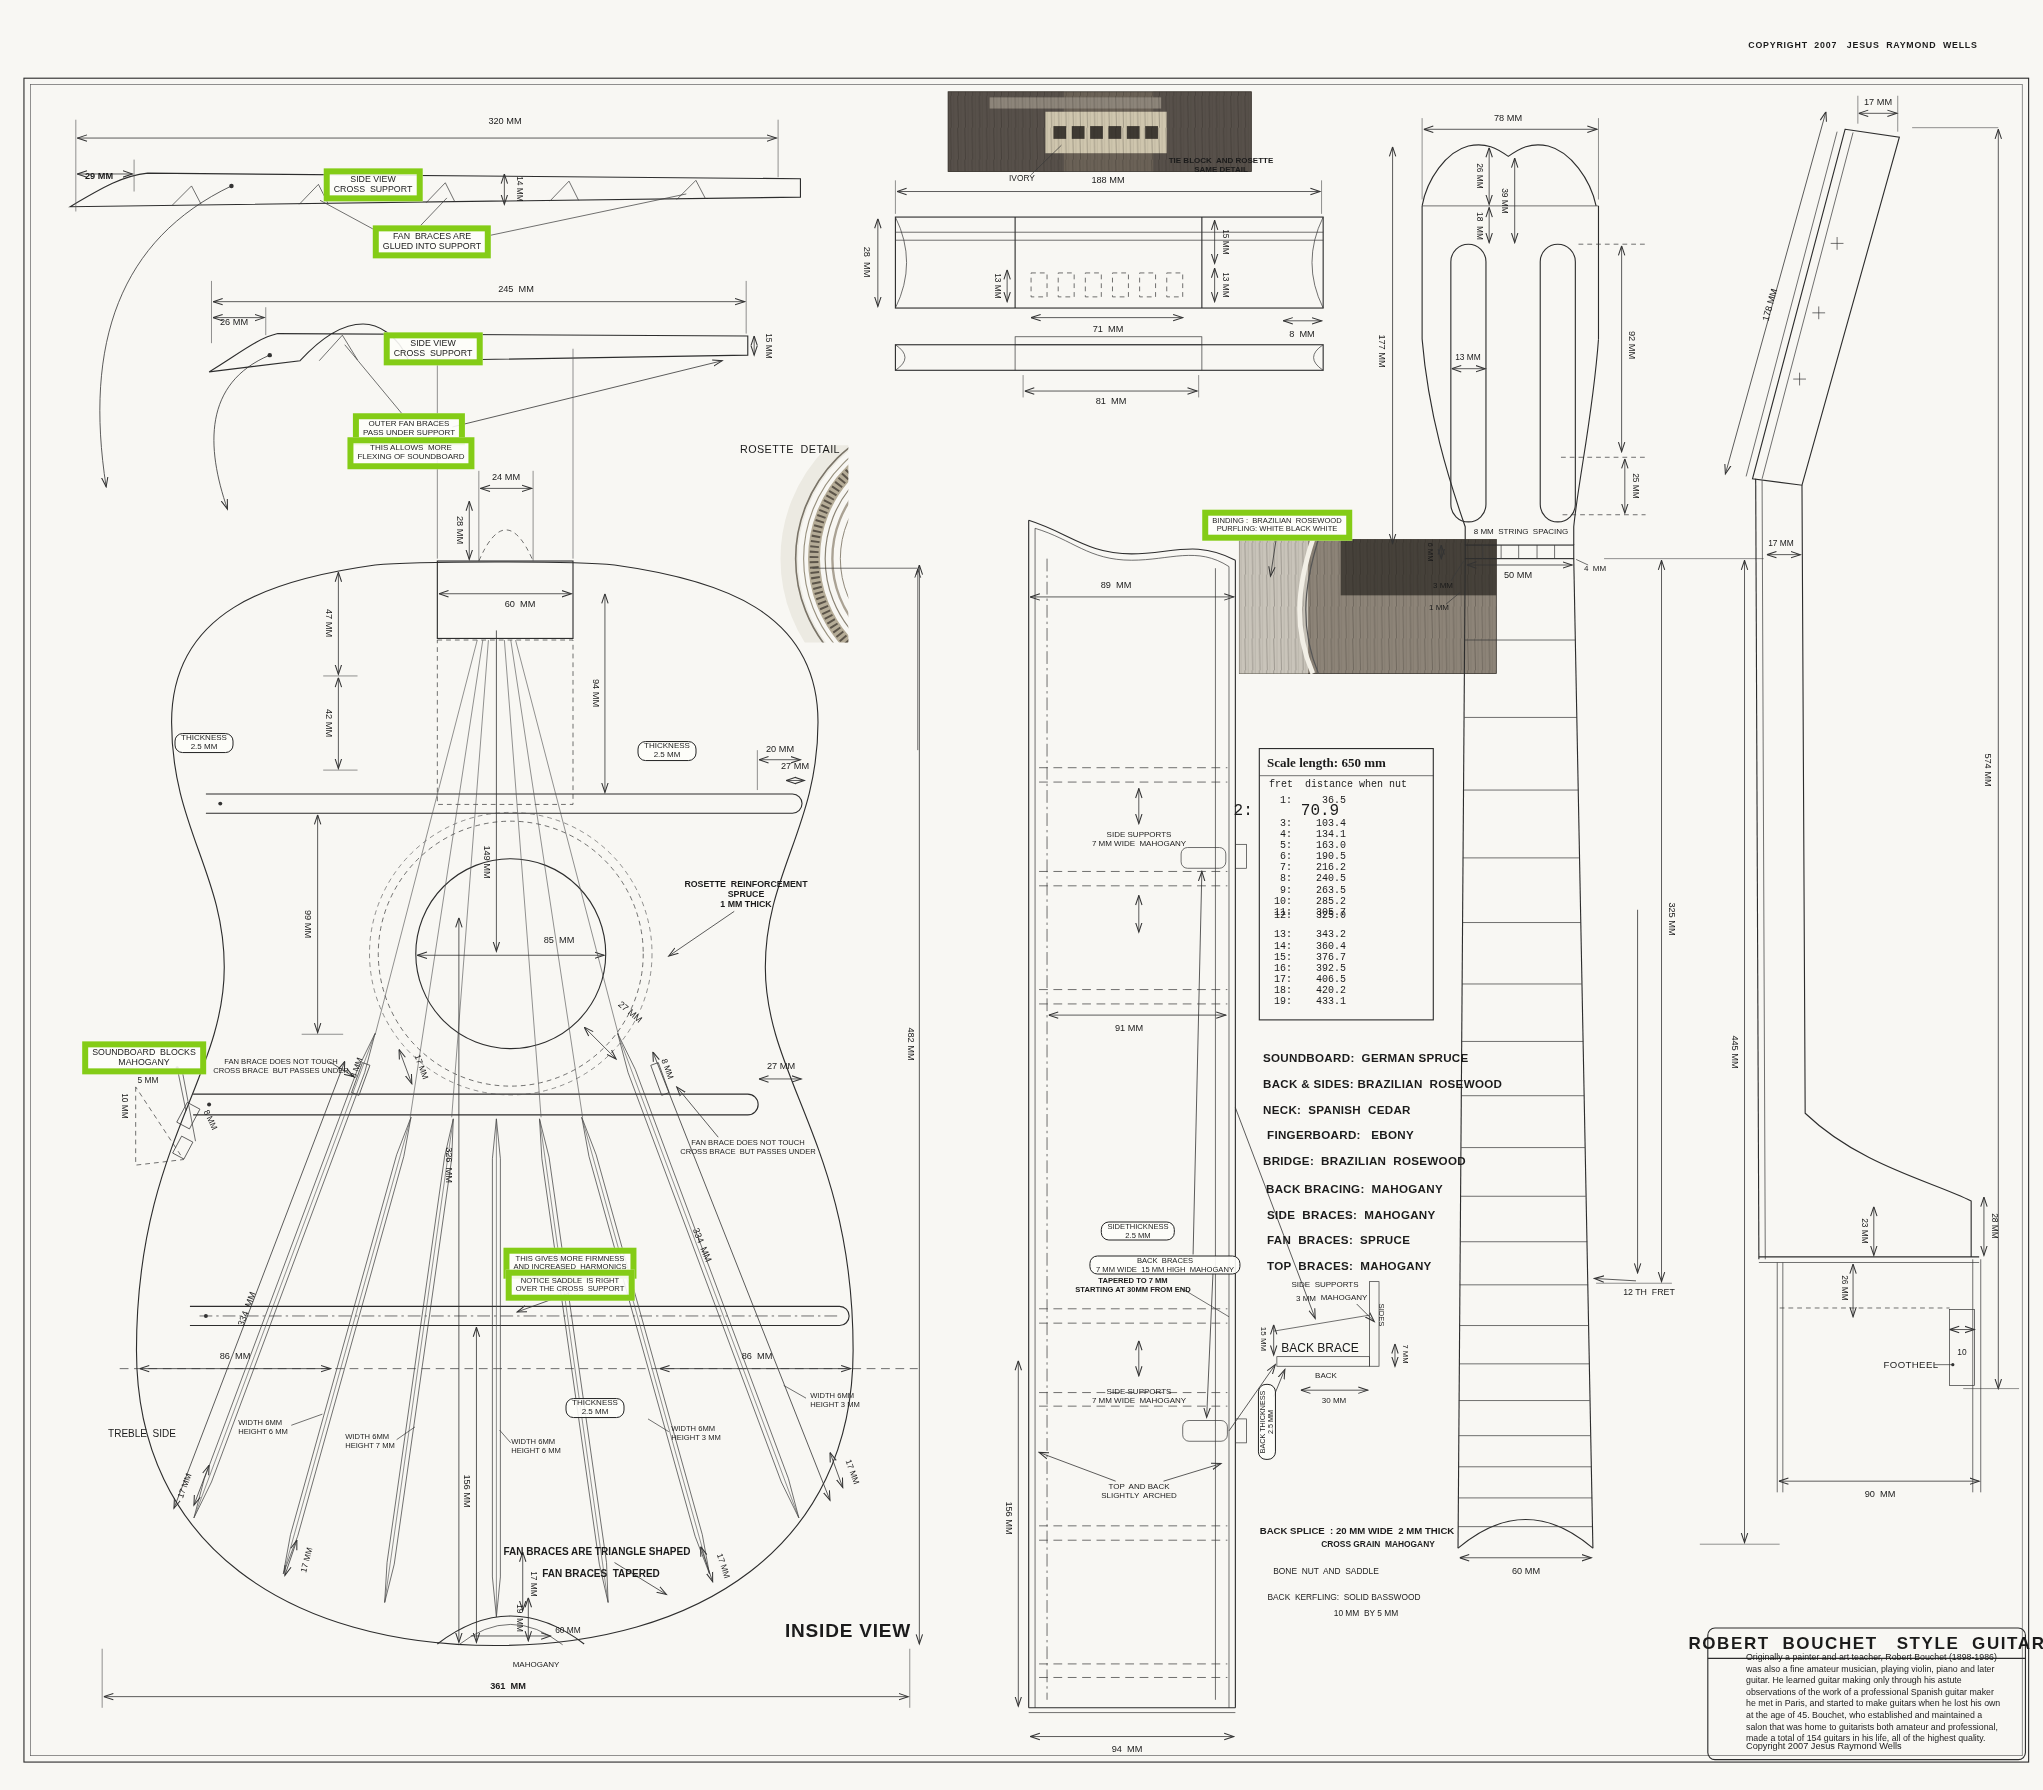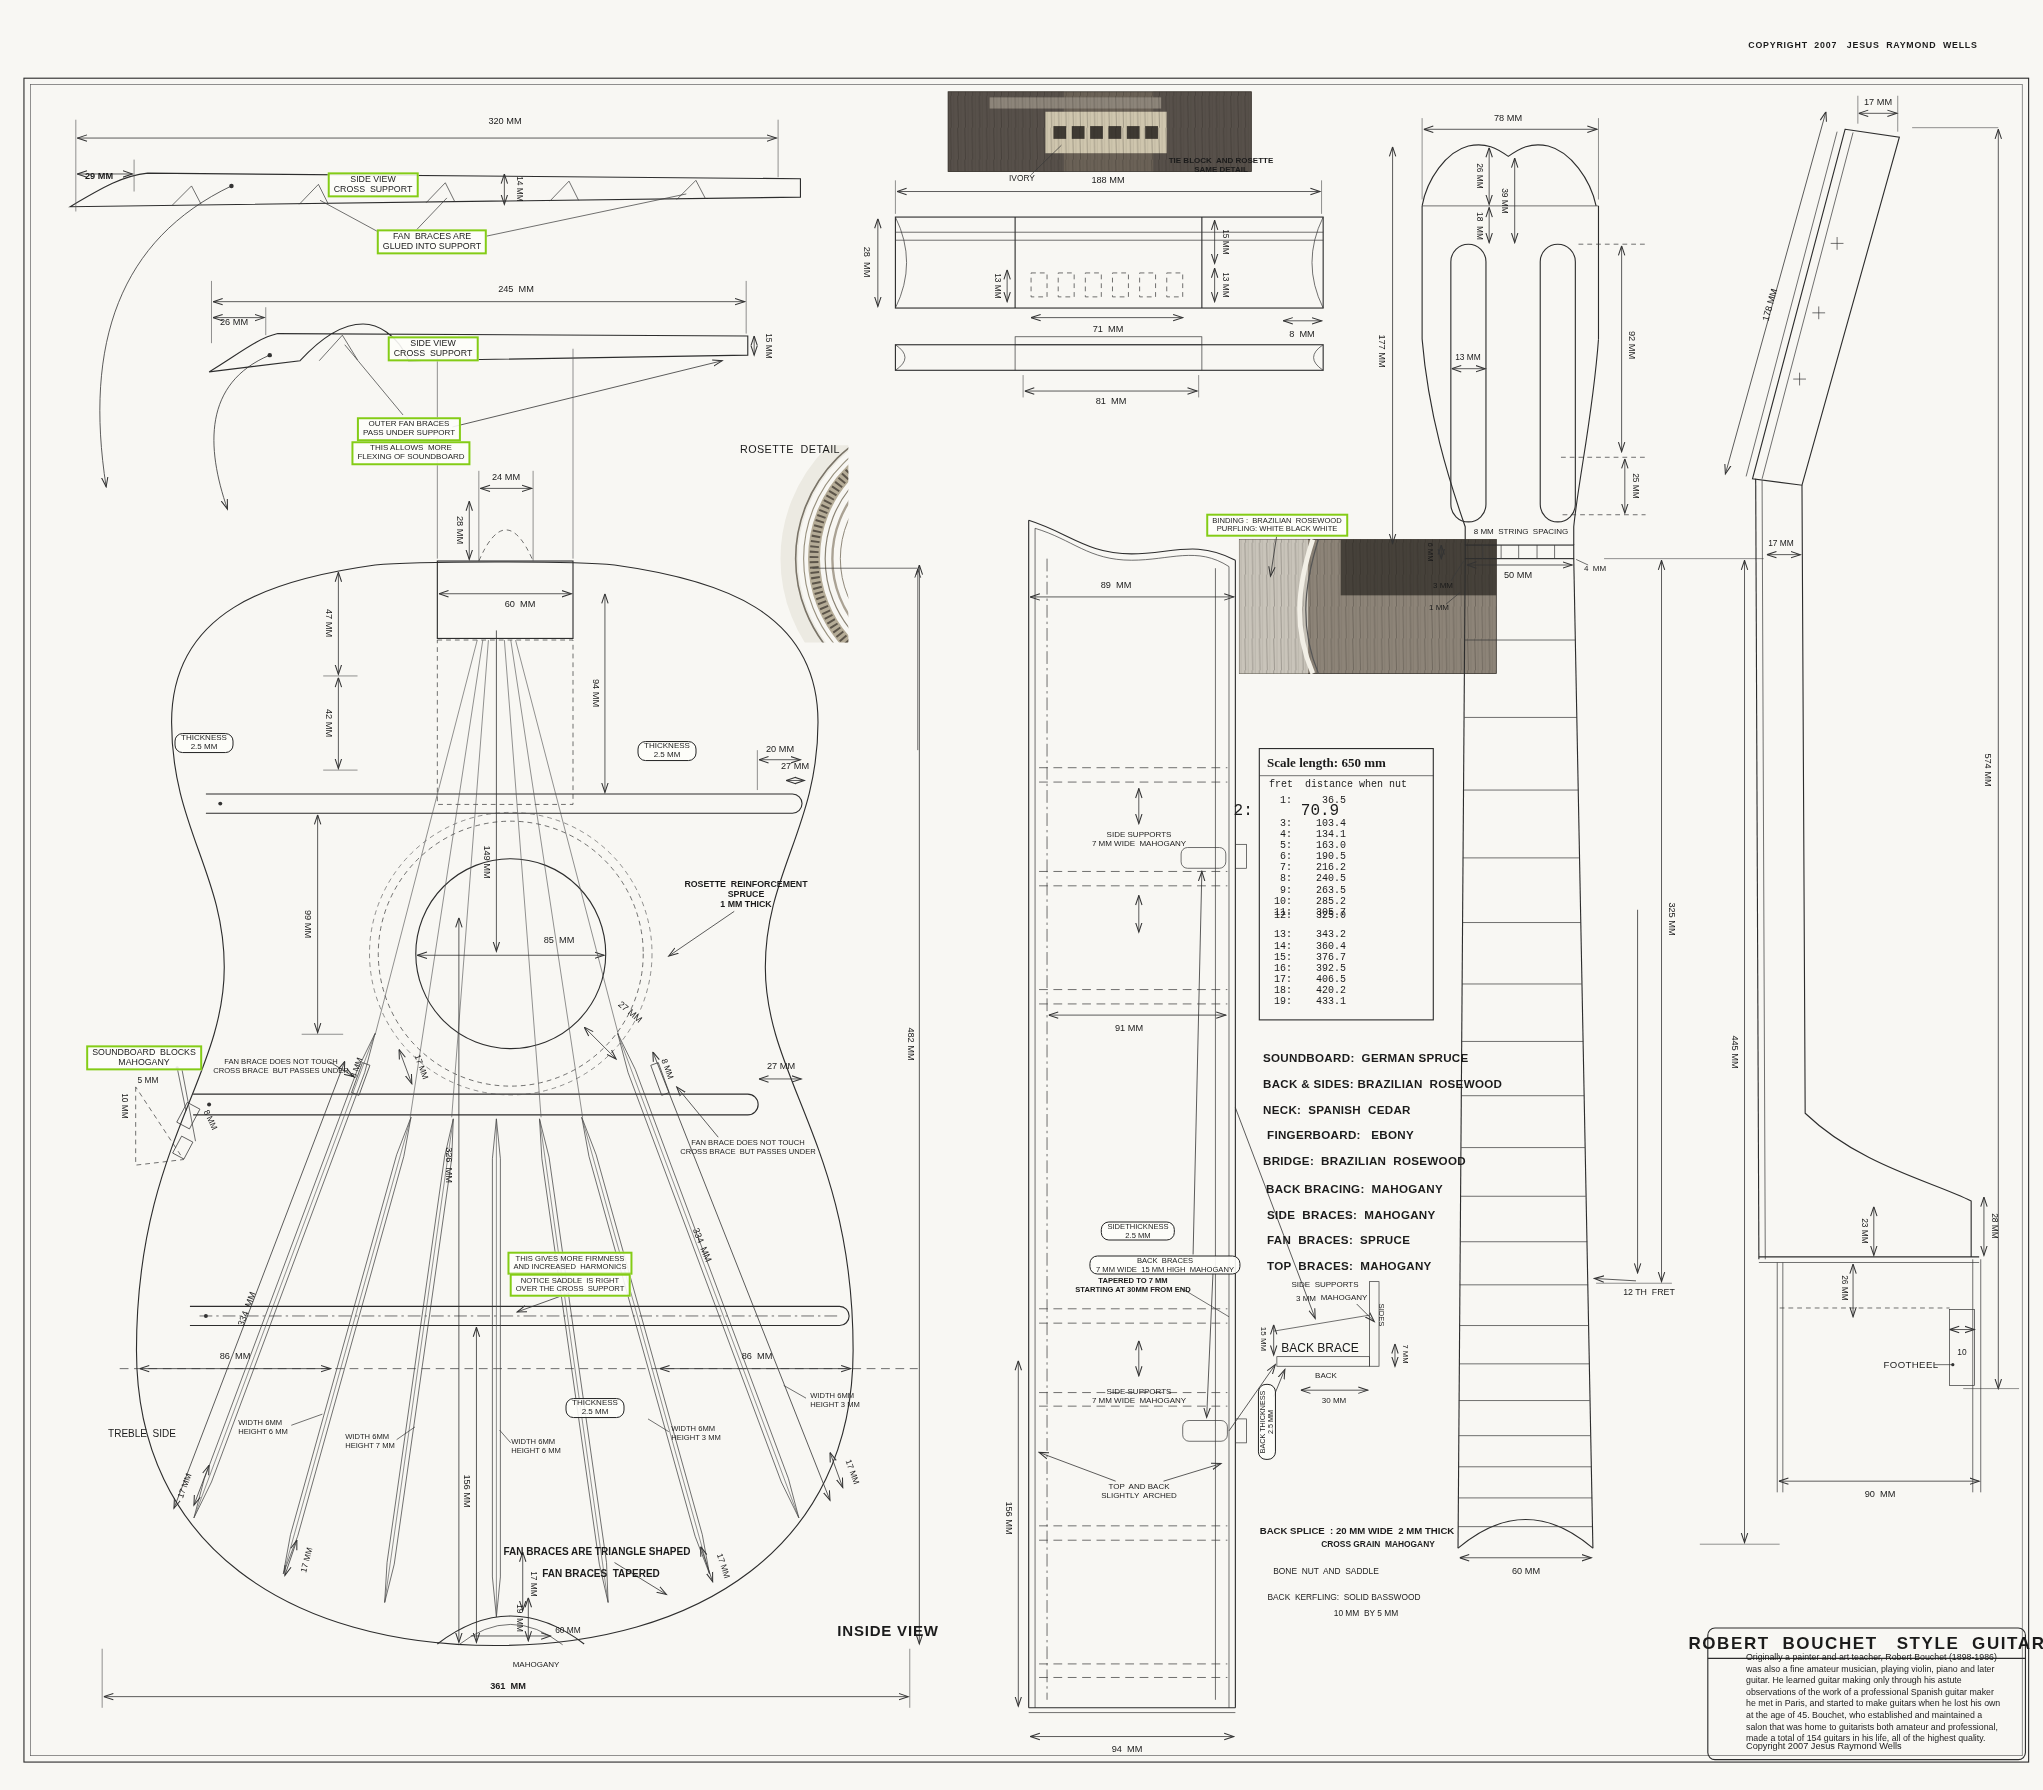--- a/index.html
+++ b/index.html
@@ -4,21 +4,21 @@
 <style>
   html,body{margin:0;padding:0;background:#efede8;}
   #sheet{position:relative;width:2043px;height:1790px;background:#f8f7f3;overflow:hidden;
          font-family:"Liberation Sans",sans-serif;color:#1c1c1c;}
   svg{position:absolute;left:0;top:0;}
   .lb{position:absolute;font:9.2px "Liberation Sans",sans-serif;color:#1b1b1b;white-space:pre;
       line-height:1.12;text-align:center;transform:translate(-50%,-50%);}
   .lb div{display:block;}
   .lft{transform:translate(0,-50%);text-align:left;}
   .r90{transform:translate(-50%,-50%) rotate(90deg);}
-  .bx{border:2px solid #84cc16;padding:0.8px 4px;background:rgba(253,253,250,.9);}
+  .bx{border:6px solid #84cc16;padding:0.8px 4px;background:rgba(253,253,250,.9);}
   .rnd{border:1px solid #222;border-radius:8px;padding:0 5.6px;background:rgba(253,253,250,.9);}
   .bold{font-weight:bold;}
   .mat{font:bold 11.6px "Liberation Sans",sans-serif;letter-spacing:0.3px;white-space:pre;}
   .mono{font-family:"Liberation Mono",monospace;}
   .ln{stroke:#2d2d2d;stroke-width:1.4;fill:none;}
   .tn{stroke:#3a3a3a;stroke-width:.9;fill:none;}
   .ext{stroke:#555;stroke-width:.8;fill:none;}
   .dsh{stroke-dasharray:11 7;}
   .dsh2{stroke-dasharray:6 5;}
   .dd{stroke-dasharray:16 5 3 5;}
@@ -521,21 +521,21 @@
 <div class="lb" style="left:696px;top:1433px;font-size:7.6px;text-align:left;"><div>WIDTH 6MM</div><div>HEIGHT 3 MM</div></div>
 <div class="lb" style="left:835px;top:1400px;font-size:7.6px;text-align:left;"><div>WIDTH 6MM</div><div>HEIGHT 3 MM</div></div>
 
 <div class="lb" style="left:142px;top:1434px;font-size:10px;">TREBLE  SIDE</div>
 <div class="lb" style="left:597px;top:1552px;font-size:10px;font-weight:bold;">FAN BRACES ARE TRIANGLE SHAPED</div>
 <div class="lb" style="left:601px;top:1574px;font-size:10px;font-weight:bold;">FAN BRACES  TAPERED</div>
 <div class="lb r90" style="left:519px;top:1618px;font-size:8.4px;">19  MM</div>
 <div class="lb" style="left:568px;top:1631px;font-size:8.4px;">60 MM</div>
 <div class="lb" style="left:536px;top:1665px;font-size:8px;">MAHOGANY</div>
 <div class="lb" style="left:508px;top:1686px;font-weight:bold;">361  MM</div>
-<div class="lb bold" style="left:888px;top:1631px;font-size:15px;letter-spacing:0.8px;">INSIDE VIEW</div>
+<div class="lb bold" style="left:848px;top:1631px;font-size:19px;letter-spacing:0.8px;">INSIDE VIEW</div>
 
 <div class="lb" style="left:1116px;top:585px;">89  MM</div>
 <div class="lb" style="left:1129px;top:1028px;">91 MM</div>
 <div class="lb" style="left:1139px;top:840px;font-size:8px;"><div>SIDE SUPPORTS</div><div>7 MM WIDE  MAHOGANY</div></div>
 <div class="lb" style="left:1139px;top:1397px;font-size:8px;"><div>SIDE SUPPORTS</div><div>7 MM WIDE  MAHOGANY</div></div>
 <div class="lb rnd" style="left:1138px;top:1231px;font-size:7.6px;"><div>SIDETHICKNESS</div><div>2.5 MM</div></div>
 <div class="lb rnd" style="left:1165px;top:1265px;font-size:7.6px;"><div>BACK  BRACES</div><div>7 MM WIDE  15 MM HIGH  MAHOGANY</div></div>
 <div class="lb" style="left:1133px;top:1285px;font-size:7.6px;font-weight:bold;"><div>TAPERED TO 7 MM</div><div>STARTING AT 30MM FROM END</div></div>
 <div class="lb" style="left:1139px;top:1492px;font-size:8px;"><div>TOP  AND BACK</div><div>SLIGHTLY  ARCHED</div></div>
 <div class="lb" style="left:1127px;top:1749px;">94  MM</div>

